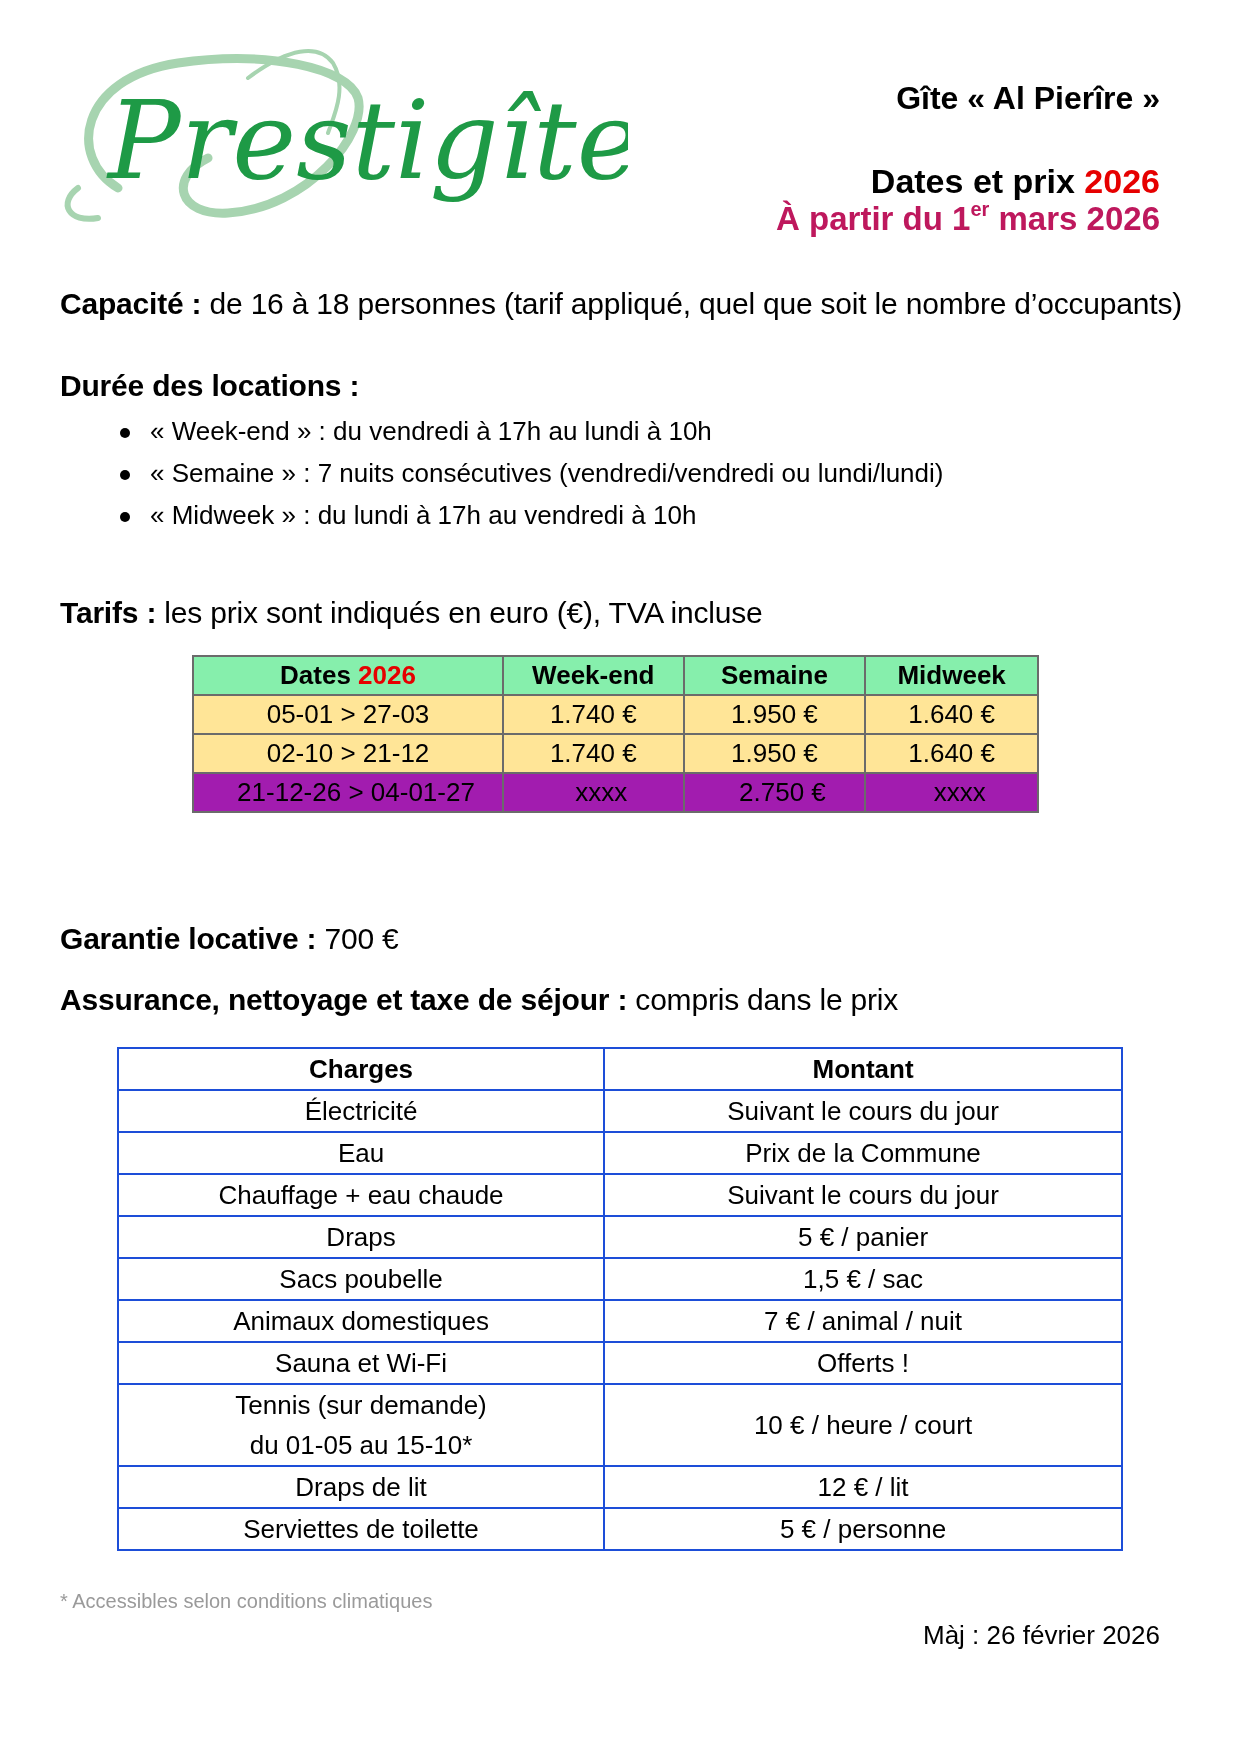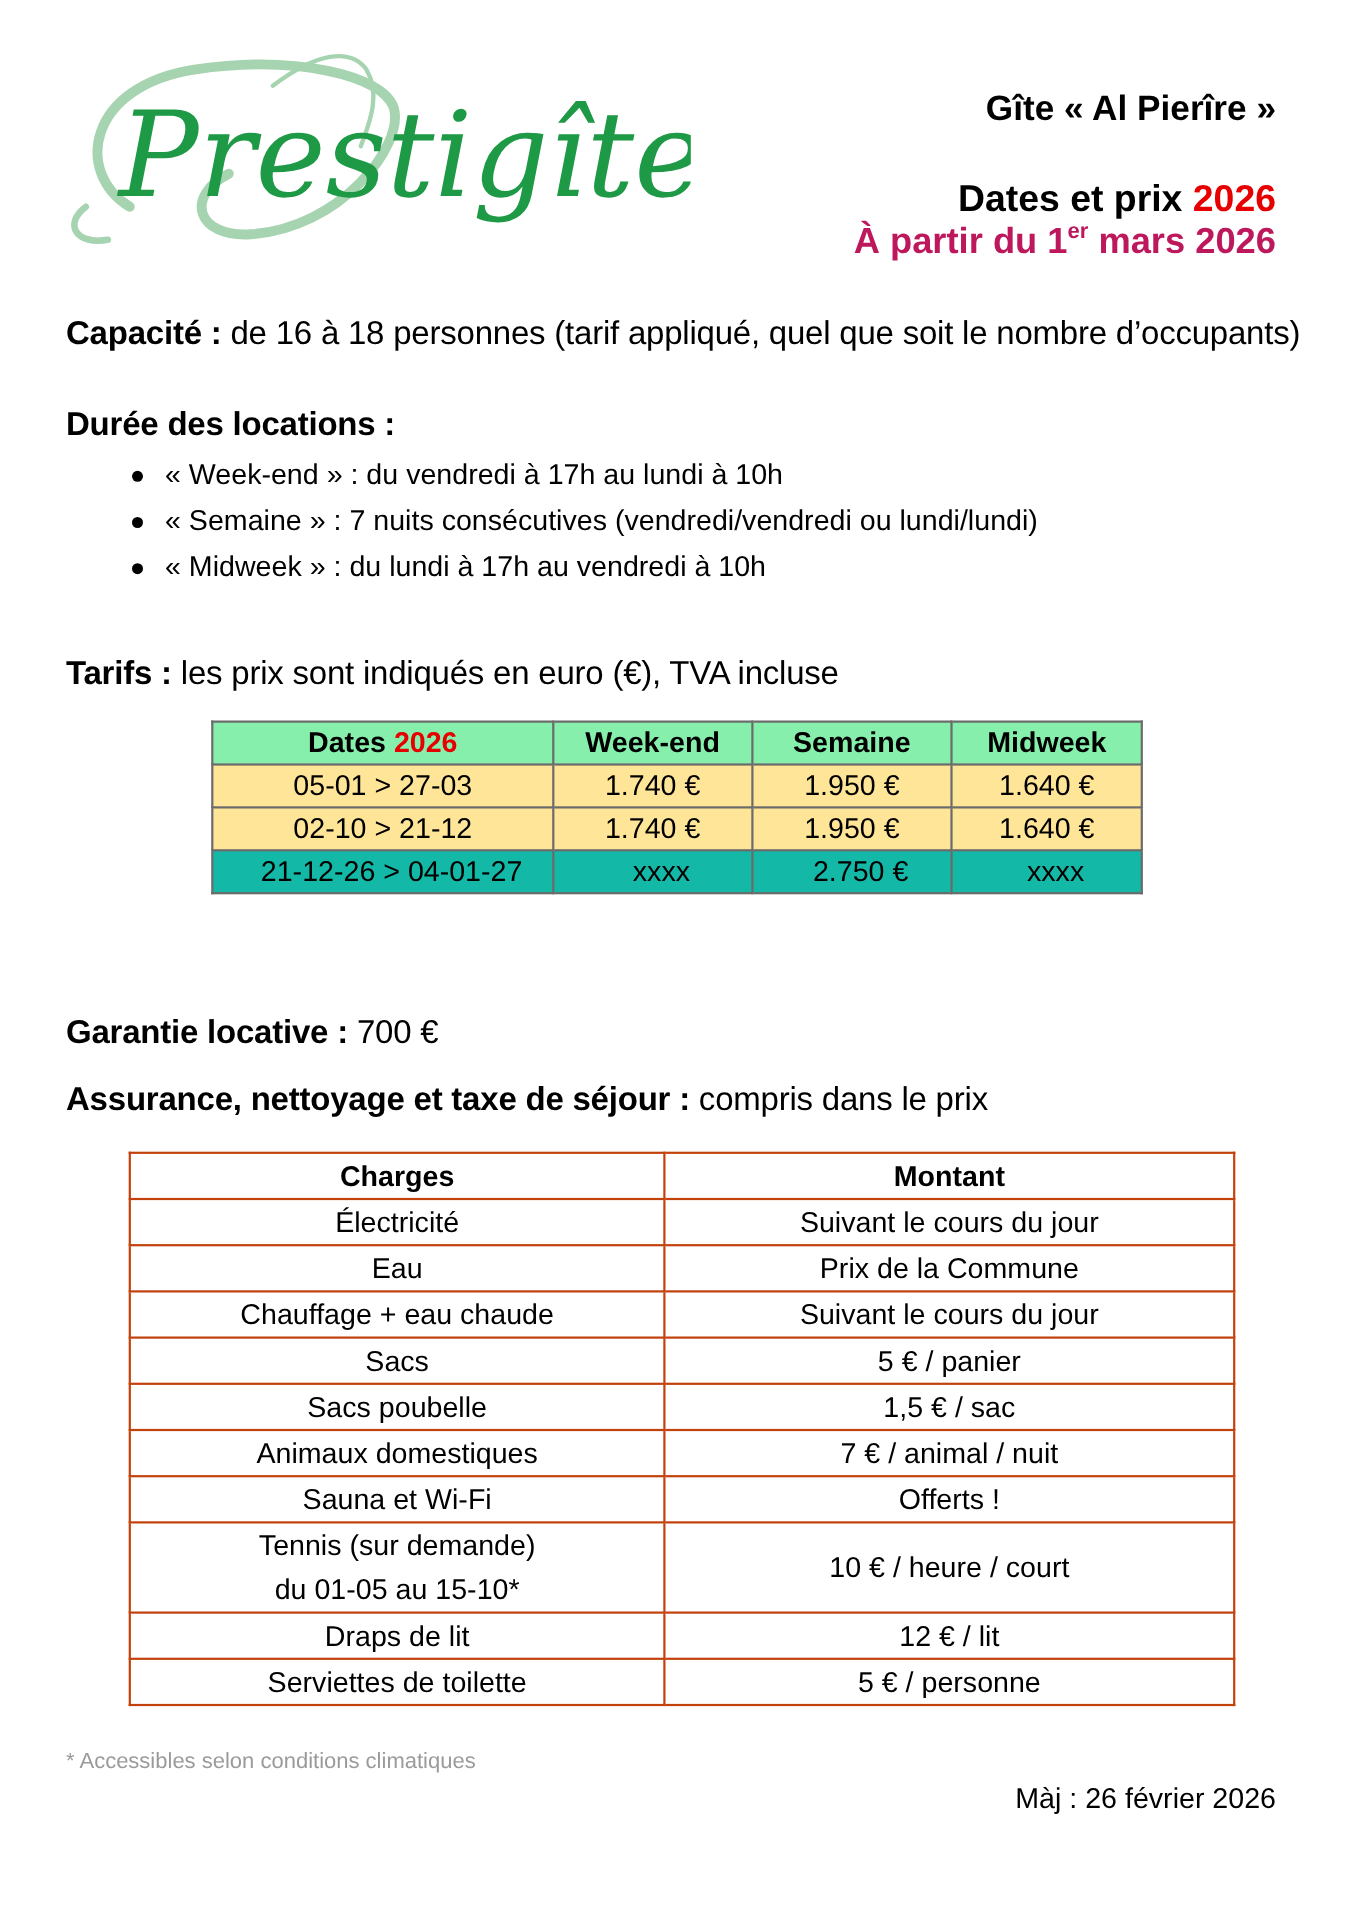--- a/index.html
+++ b/index.html
@@ -42,29 +42,29 @@
     border: 2px solid #6b6b6b; height: 37px; padding: 0;
     text-align: center; font-size: 26px; font-weight: normal;
   }
   .ptable th { font-weight: bold; background: #86efac; }
   .ptable col.c1 { width: 311px; }
   .ptable col.c2 { width: 181px; }
   .ptable col.c3 { width: 182px; }
   .ptable col.c4 { width: 173px; }
   .row-low td { background: #ffe597; }
   .row-high td { background: #f4c7aa; }
-  .row-peak td { background: #14b8a6; padding-left: 16px; }
+  .row-peak td { background: #a21caf; padding-left: 16px; }
 
   .garantie { left: 60px; top: 922px; }
   .assurance { left: 60px; top: 983px; }
 
   
   .ctable { left: 117px; top: 1047px; width: 1006px; }
   .ctable td, .ctable th {
-    border: 2px solid #c2410c; height: 37px; padding: 0;
+    border: 2px solid #1d4ed8; height: 37px; padding: 0;
     text-align: center; font-size: 26px; font-weight: normal; line-height: 40px;
   }
   .ctable th { font-weight: bold; }
   .ctable col.k { width: 487px; }
   .ctable col.v { width: 519px; }
   .ctable td.multi { line-height: 40px; height: 78px; }
 
   .footnote { left: 60px; top: 1590px; font-size: 20px; color: #9a9a9a; white-space: nowrap; }
   .maj { right: 81px; top: 1620px; font-size: 26px; white-space: nowrap; }
 </style>
@@ -163,21 +163,21 @@
   </tr>
   <tr>
     <td>Eau</td>
     <td>Prix de la Commune</td>
   </tr>
   <tr>
     <td>Chauffage + eau chaude</td>
     <td>Suivant le cours du jour</td>
   </tr>
   <tr>
-    <td>Sacs</td>
+    <td>Draps</td>
     <td>5 € / panier</td>
   </tr>
   <tr>
     <td>Sacs poubelle</td>
     <td>1,5 € / sac</td>
   </tr>
   <tr>
     <td>Animaux domestiques</td>
     <td>7 € / animal / nuit</td>
   </tr>

